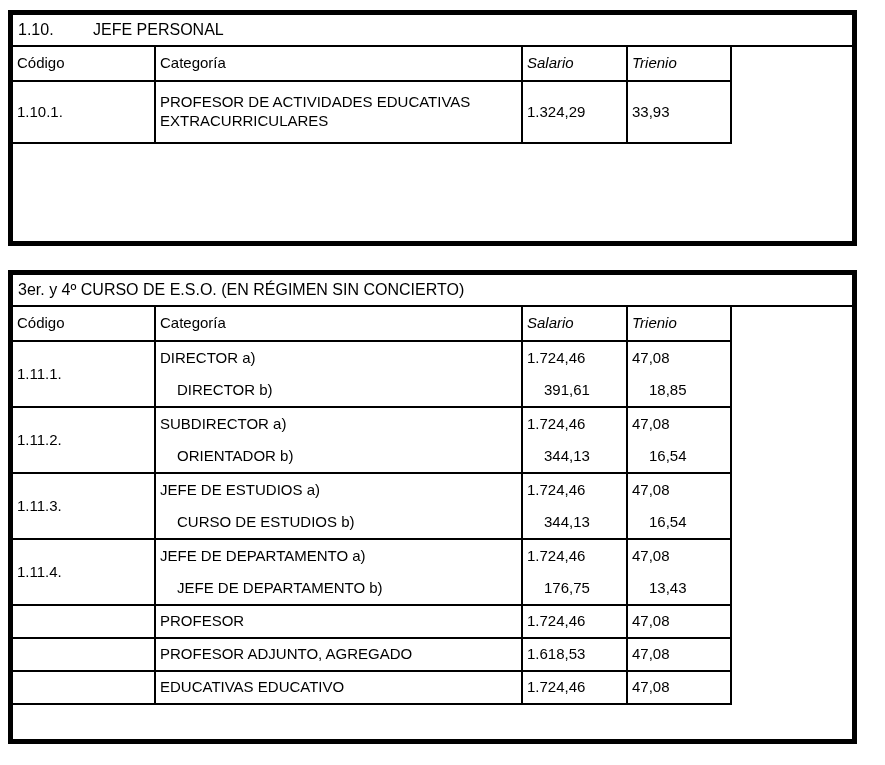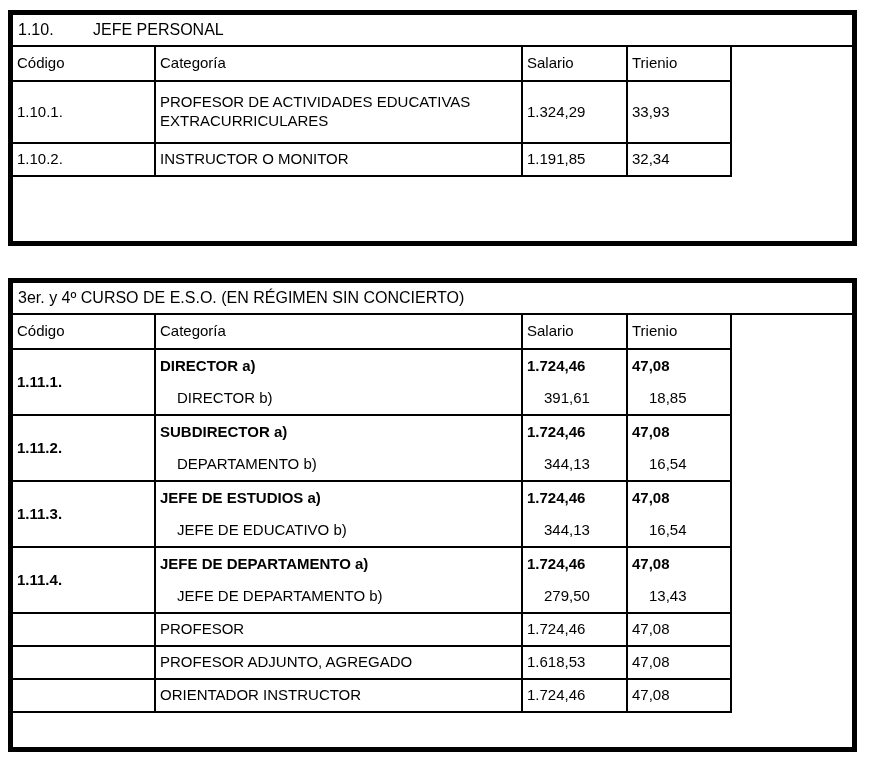--- a/index.html
+++ b/index.html
@@ -19,21 +19,21 @@
   }
   .frame {
     position: absolute;
     left: 8px;
     width: 849px;
     border: 5px solid #000000;
     background: #ffffff;
     overflow: hidden;
   }
   .frame-1 { top: 10px;  height: 236px; }
-  .frame-2 { top: 278px; height: 474px; }
+  .frame-2 { top: 270px; height: 474px; }
 
   .title-row {
     height: 32px;
     border-bottom: 2px solid #000000;
     display: flex;
     align-items: center;
     padding-left: 5px;
     font-size: 16px;
     white-space: nowrap;
   }
@@ -52,24 +52,24 @@
     padding: 0 4px;
     overflow: hidden;
     line-height: 1.25;
     vertical-align: middle;
     text-align: left;
   }
   table.body-table th { height: 34px; border-top: none; }
   table.body-table td { height: 33px; }
   table.body-table th:first-child,
   table.body-table td.first-col { border-left: none; }
-  th.center { text-align: center; }
+  th.center { text-align: center; font-style: italic; }
   td.num { text-align: right; padding-right: 5px; }
   tr.tall td { height: 62px; }
-  tr.sub-a td { border-bottom: none; font-weight: bold; }
+  tr.sub-a td { border-bottom: none; }
   tr.sub-b td { border-top: none; padding-left: 21px; }
 </style>
 </head>
 <body>
 
 <div class="page">
   <section class="frame frame-1">
       <div class="title-row">
         <span class="title-code">1.10.</span>
         <span class="title-text">JEFE PERSONAL</span>
@@ -88,26 +88,20 @@
             <th class="center">Salario</th>
             <th class="center">Trienio</th>
           </tr>
         </thead>
         <tbody>
           <tr class="tall">
             <td class="first-col" rowspan="1">1.10.1.</td>
             <td>PROFESOR DE ACTIVIDADES EDUCATIVAS EXTRACURRICULARES</td>
             <td class="num">1.324,29</td>
             <td class="num">33,93</td>
-          </tr>
-          <tr>
-            <td class="first-col" rowspan="1">1.10.2.</td>
-            <td>INSTRUCTOR O MONITOR</td>
-            <td class="num">1.191,85</td>
-            <td class="num">32,34</td>
           </tr>
         </tbody>
       </table>
     </section>
   <section class="frame frame-2">
       <div class="title-row">
         <span class="title-text">3er. y 4º CURSO DE E.S.O. (EN RÉGIMEN SIN CONCIERTO)</span>
       </div>
       <table class="body-table">
         <colgroup>
@@ -136,60 +130,60 @@
             <td class="num">391,61</td>
             <td class="num">18,85</td>
           </tr>
           <tr class="sub-a">
             <td class="first-col" rowspan="2">1.11.2.</td>
             <td>SUBDIRECTOR a)</td>
             <td class="num">1.724,46</td>
             <td class="num">47,08</td>
           </tr>
           <tr class="sub-b">
-            <td>DEPARTAMENTO b)</td>
+            <td>ORIENTADOR b)</td>
             <td class="num">344,13</td>
             <td class="num">16,54</td>
           </tr>
           <tr class="sub-a">
             <td class="first-col" rowspan="2">1.11.3.</td>
             <td>JEFE DE ESTUDIOS a)</td>
             <td class="num">1.724,46</td>
             <td class="num">47,08</td>
           </tr>
           <tr class="sub-b">
-            <td>JEFE DE EDUCATIVO b)</td>
+            <td>CURSO DE ESTUDIOS b)</td>
             <td class="num">344,13</td>
             <td class="num">16,54</td>
           </tr>
           <tr class="sub-a">
             <td class="first-col" rowspan="2">1.11.4.</td>
             <td>JEFE DE DEPARTAMENTO a)</td>
             <td class="num">1.724,46</td>
             <td class="num">47,08</td>
           </tr>
           <tr class="sub-b">
             <td>JEFE DE DEPARTAMENTO b)</td>
-            <td class="num">279,50</td>
+            <td class="num">176,75</td>
             <td class="num">13,43</td>
           </tr>
           <tr>
             <td class="first-col" rowspan="1"></td>
             <td>PROFESOR</td>
             <td class="num">1.724,46</td>
             <td class="num">47,08</td>
           </tr>
           <tr>
             <td class="first-col" rowspan="1"></td>
             <td>PROFESOR ADJUNTO, AGREGADO</td>
             <td class="num">1.618,53</td>
             <td class="num">47,08</td>
           </tr>
           <tr>
             <td class="first-col" rowspan="1"></td>
-            <td>ORIENTADOR INSTRUCTOR</td>
+            <td>EDUCATIVAS EDUCATIVO</td>
             <td class="num">1.724,46</td>
             <td class="num">47,08</td>
           </tr>
         </tbody>
       </table>
     </section>
 </div>
 
 </body></html>

